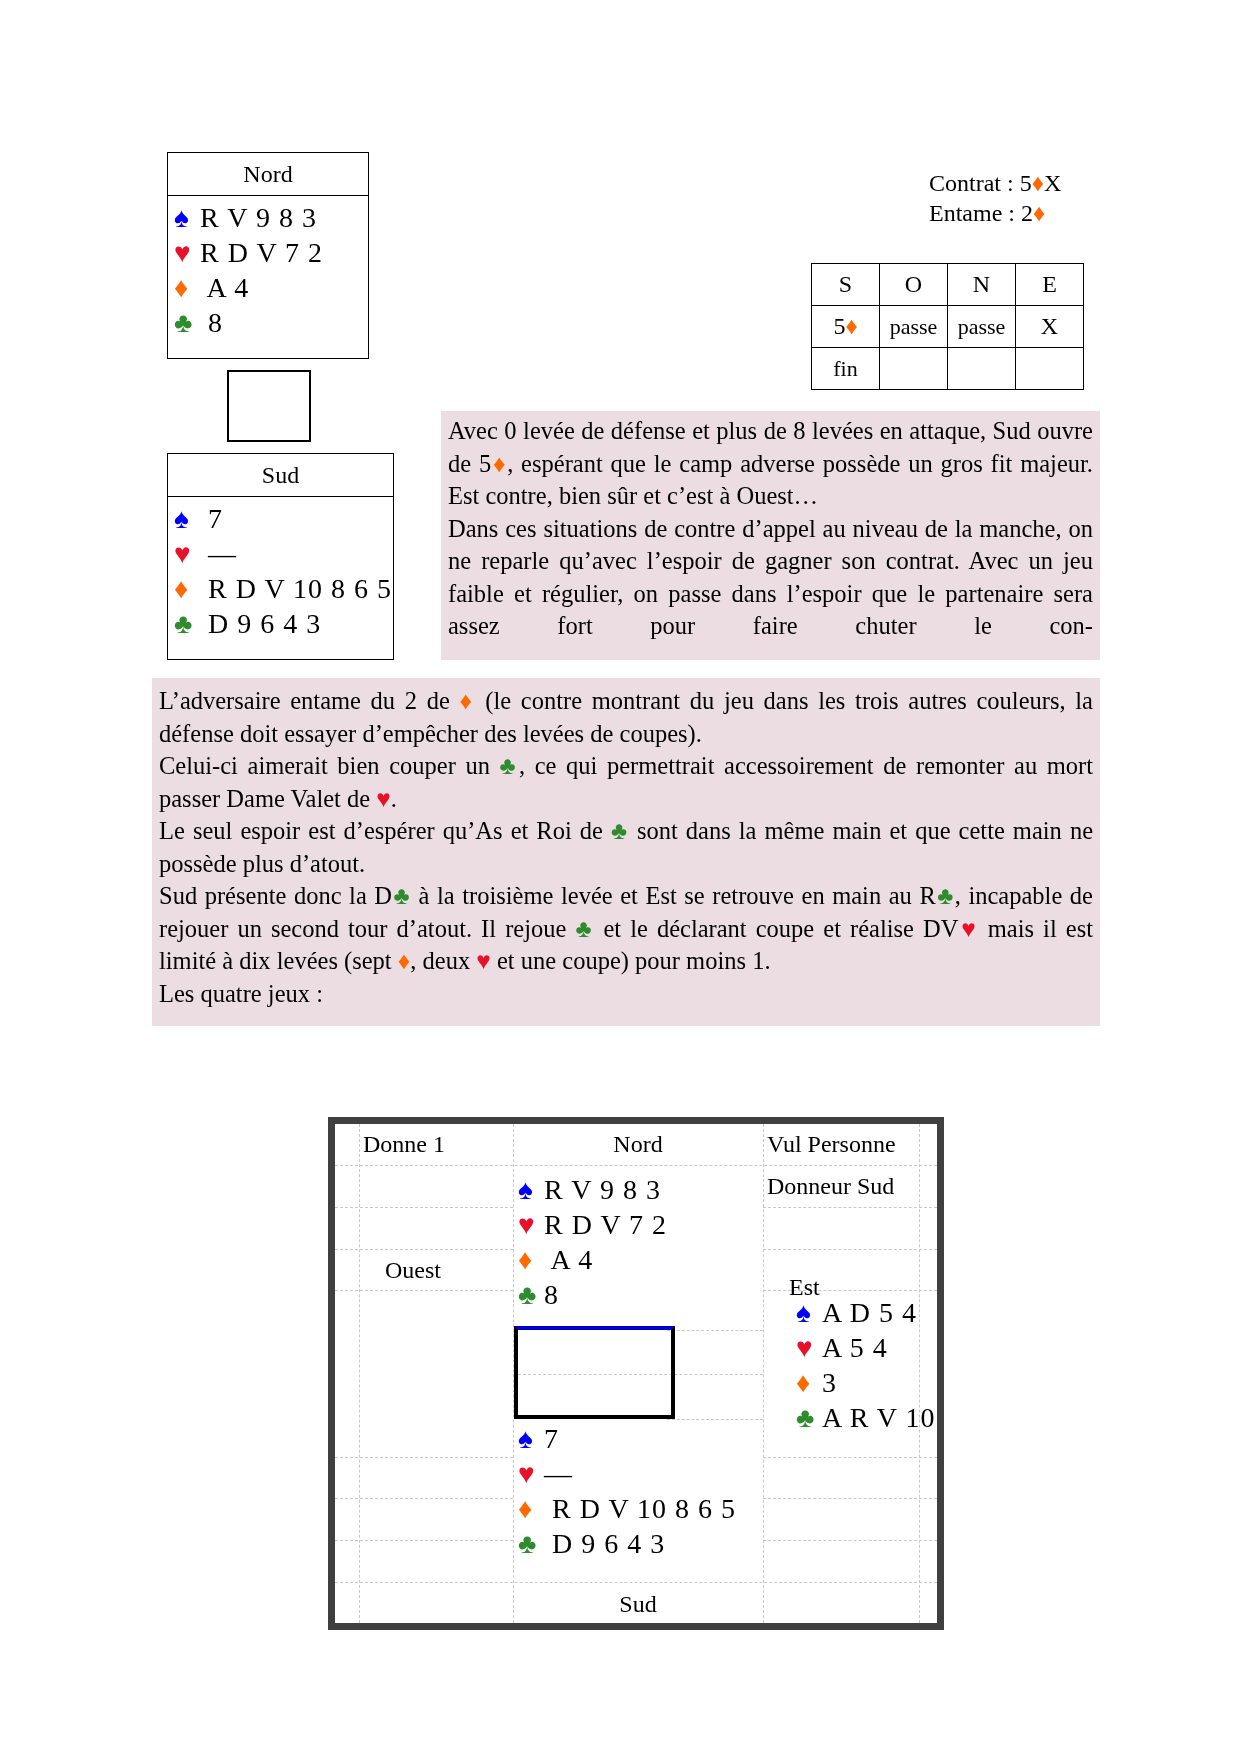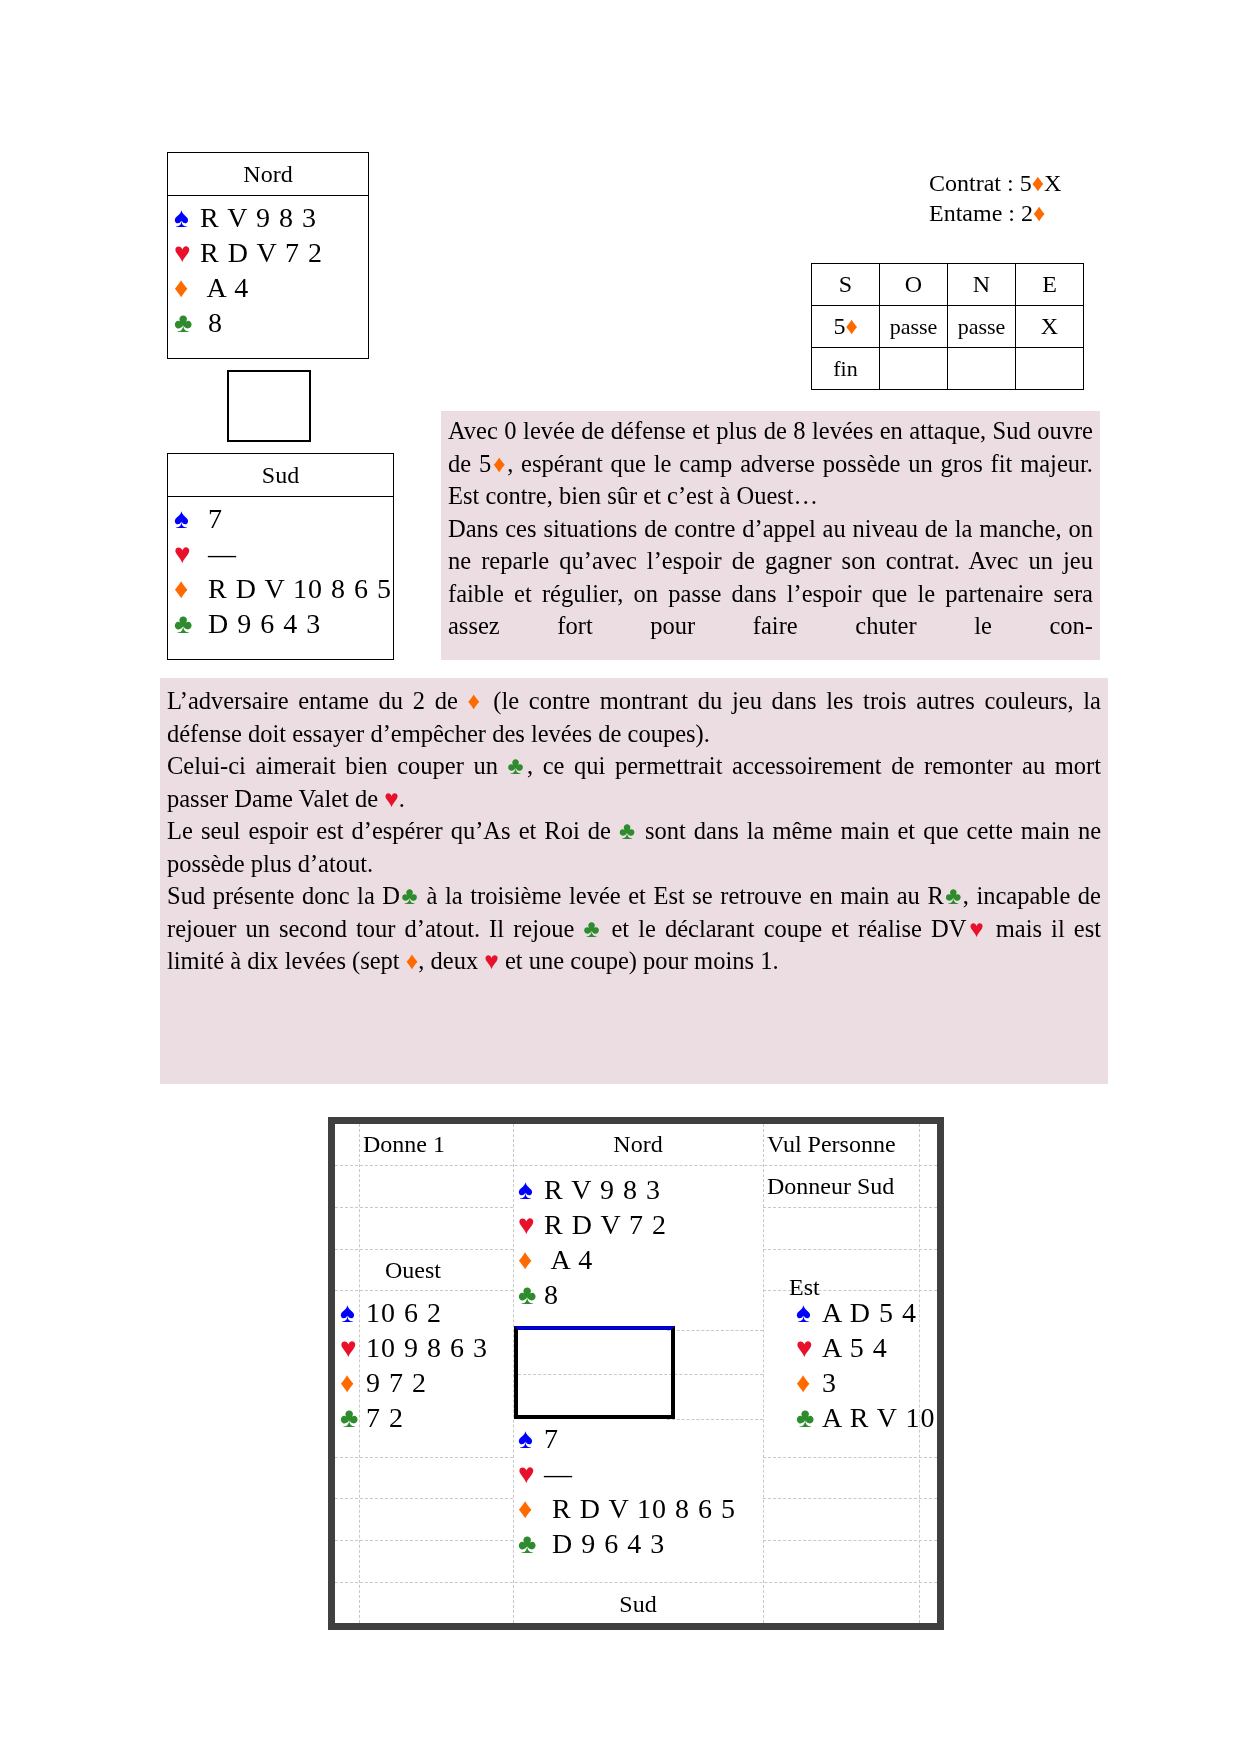--- a/index.html
+++ b/index.html
@@ -25,21 +25,21 @@
   #contract-info { left:929px; top:168px; font-size:24px; line-height:30px; }
 
   
   #bidding { left:811px; top:263px; border-collapse:collapse; font-size:24px; }
   #bidding td { border:1px solid #000; width:67px; height:41px; text-align:center; padding:0; }
   #bidding td.small { font-size:22px; }
 
   
   .pink { background:#ecdde3; font-size:24.5px; line-height:32.5px; text-align:justify; }
   #comment-1 { left:441px; top:411px; width:646px; height:249px; padding:4px 7px 0 7px; box-sizing:border-box; width:659px; }
-  #comment-2 { left:152px; top:678px; width:948px; height:406px; padding:7px 7px 0 7px; box-sizing:border-box;margin-left:8px; }
+  #comment-2 { left:152px; top:678px; width:948px; height:348px; padding:7px 7px 0 7px; box-sizing:border-box; }
   .pink p { margin:0; }
   .pink p.just-last { text-align-last:justify; }
 
   
   #deal { left:328px; top:1117px; width:602px; height:499px; border:7px solid #404040; overflow:hidden; }
   .grid-v { position:absolute; top:0; bottom:0; width:0; border-left:1px dashed #c8c8c8; }
   .grid-h { position:absolute; height:0; border-top:1px dashed #c8c8c8; }
   .dtext { position:absolute; font-size:24px; white-space:nowrap; }
   .dhand .line { font-size:28px; height:35px; line-height:35px; white-space:nowrap; letter-spacing:1px; }
   #deal-table { position:absolute; left:179px; top:202px; width:153px; height:85px; border:4px solid #000; border-top:4px solid #0000cc; background:transparent; }
@@ -100,20 +100,21 @@
 <div id="comment-1" class="abs pink">
   <p><span>Avec 0 levée de défense et plus de 8 levées en attaque, Sud ouvre de 5</span><span class="diamond">♦</span><span>, espérant que le camp adverse possède un gros fit majeur. Est contre, bien sûr et c’est à Ouest…</span></p>
   <p class="just-last">Dans ces situations de contre d’appel au niveau de la manche, on ne reparle qu’avec l’espoir de gagner son contrat. Avec un jeu faible et régulier, on passe dans l’espoir que le partenaire sera assez fort pour faire chuter le con-</p>
 </div>
 
 <div id="comment-2" class="abs pink">
   <p><span>L’adversaire entame du 2 de </span><span class="diamond">♦</span><span> (le contre montrant du jeu dans les trois autres couleurs, la défense doit essayer d’empêcher des levées de coupes).</span></p>
   <p><span>Celui-ci aimerait bien couper un </span><span class="club">♣</span><span>, ce qui permettrait accessoirement de remonter au mort passer Dame Valet de </span><span class="heart">♥</span><span>.</span></p>
   <p><span>Le seul espoir est d’espérer qu’As et Roi de </span><span class="club">♣</span><span> sont dans la même main et que cette main ne possède plus d’atout.</span></p>
   <p><span>Sud présente donc la D</span><span class="club">♣</span><span> à la troisième levée et Est se retrouve en main au R</span><span class="club">♣</span><span>, incapable de rejouer un second tour d’atout. Il rejoue </span><span class="club">♣</span><span> et le déclarant coupe et réalise DV</span><span class="heart">♥</span><span> mais il est limité à dix levées (sept </span><span class="diamond">♦</span><span>, deux </span><span class="heart">♥</span><span> et une coupe) pour moins 1.</span></p>
+  <p>Les quatre jeux :</p>
 </div>
 
 <div id="deal" class="abs">
 
   <div class="grid-v" style="left:24px;"></div>
   <div class="grid-v" style="left:178px;"></div>
   <div class="grid-v" style="left:428px;"></div>
   <div class="grid-v" style="left:584px;"></div>
   <div class="grid-h" style="left:0; right:0; top:41px;"></div>
   <div class="grid-h" style="left:0; width:178px; top:83px;"></div>
@@ -141,26 +142,20 @@
   <div class="dtext" style="left:454px; top:150px;">Est</div>
   <div class="dtext" style="left:178px; width:250px; top:467px; text-align:center;">Sud</div>
 
   <div class="dhand" style="position:absolute; left:183px; top:48px;">
     <div class="line"><span class="suit spade">♠</span><span>R V 9 8 3</span></div>
     <div class="line"><span class="suit heart">♥</span><span>R D V 7 2</span></div>
     <div class="line"><span class="suit diamond">♦</span><span> A 4</span></div>
     <div class="line"><span class="suit club">♣</span><span>8</span></div>
   </div>
 
-  <div class="dhand" style="position:absolute; left:5px; top:171px;">
-    <div class="line"><span class="suit spade">♠</span><span>10 6 2</span></div>
-    <div class="line"><span class="suit heart">♥</span><span>10 9 8 6 3</span></div>
-    <div class="line"><span class="suit diamond">♦</span><span>9 7 2</span></div>
-    <div class="line"><span class="suit club">♣</span><span>7 2</span></div>
-  </div>
 
   <div class="dhand" style="position:absolute; left:432px; top:171px;margin-left:29px;">
     <div class="line"><span class="suit spade">♠</span><span>A D 5 4</span></div>
     <div class="line"><span class="suit heart">♥</span><span>A 5 4</span></div>
     <div class="line"><span class="suit diamond">♦</span><span>3</span></div>
     <div class="line"><span class="suit club">♣</span><span>A R V 10 5</span></div>
   </div>
 
   <div class="dhand" style="position:absolute; left:183px; top:297px;">
     <div class="line"><span class="suit spade">♠</span><span>7</span></div>

